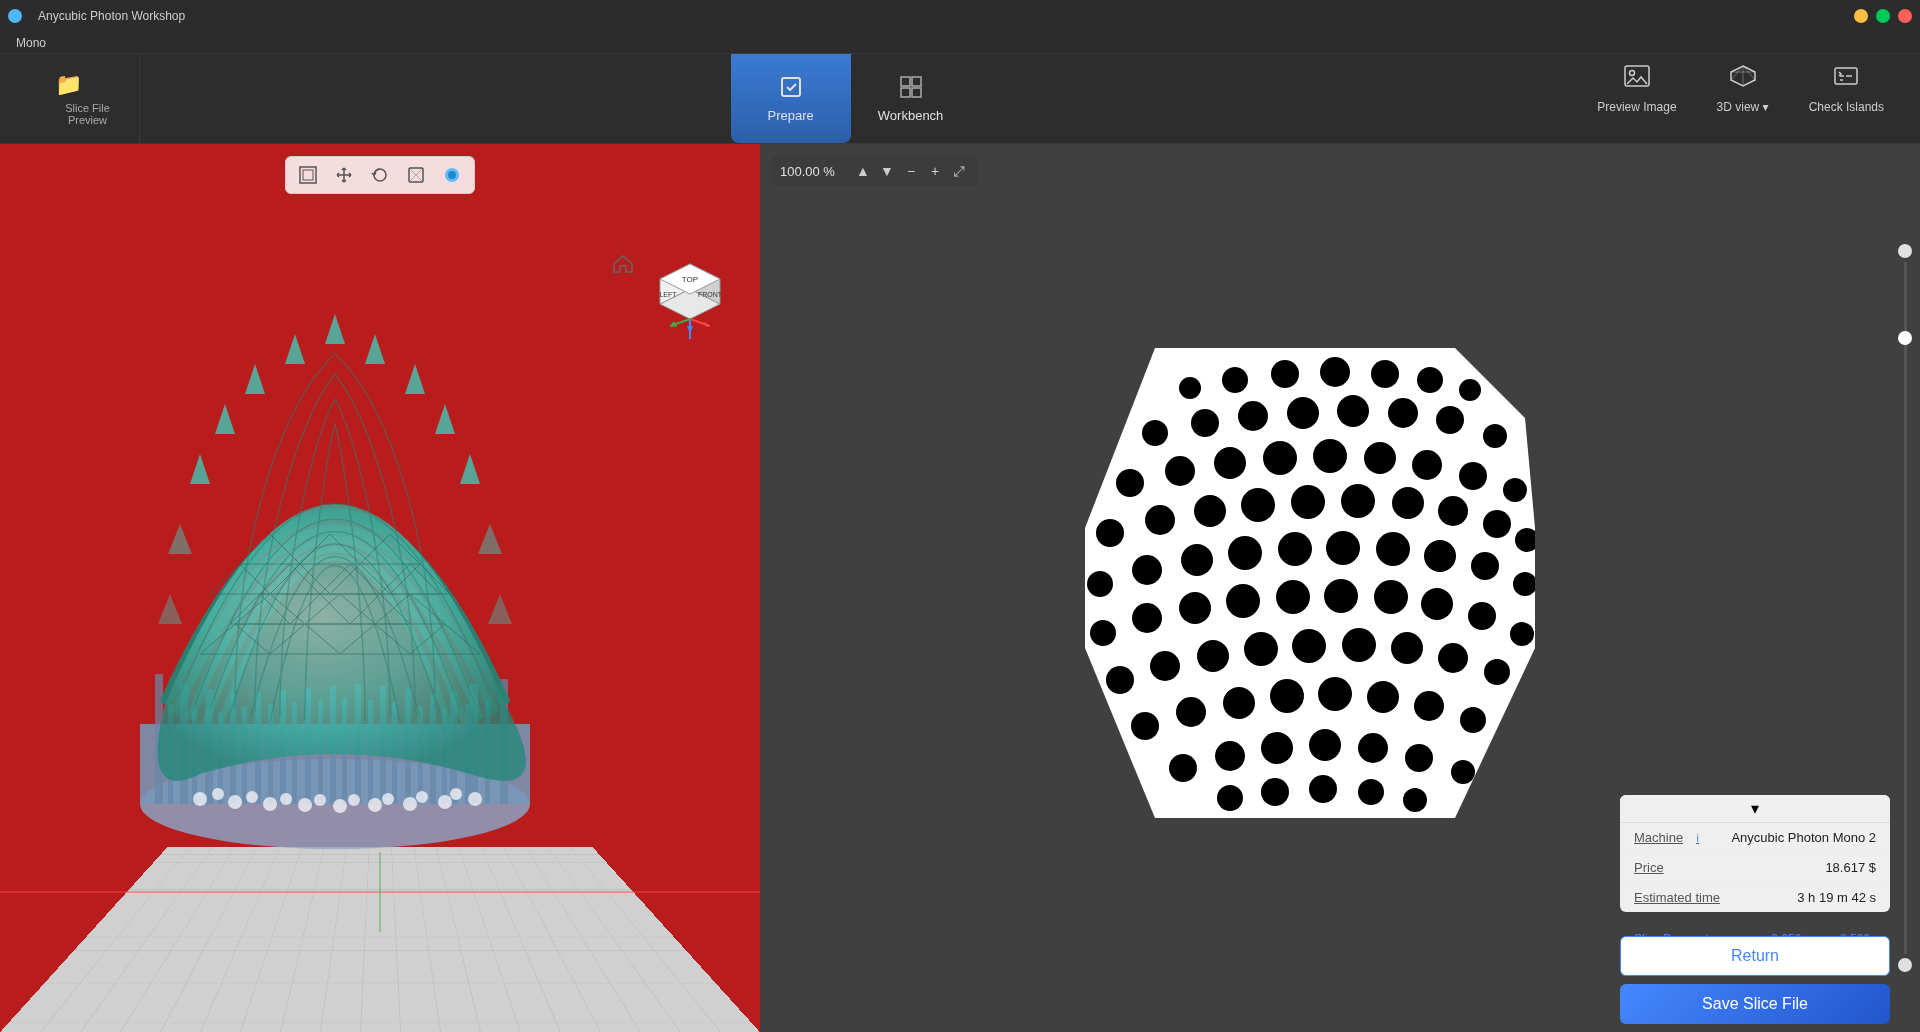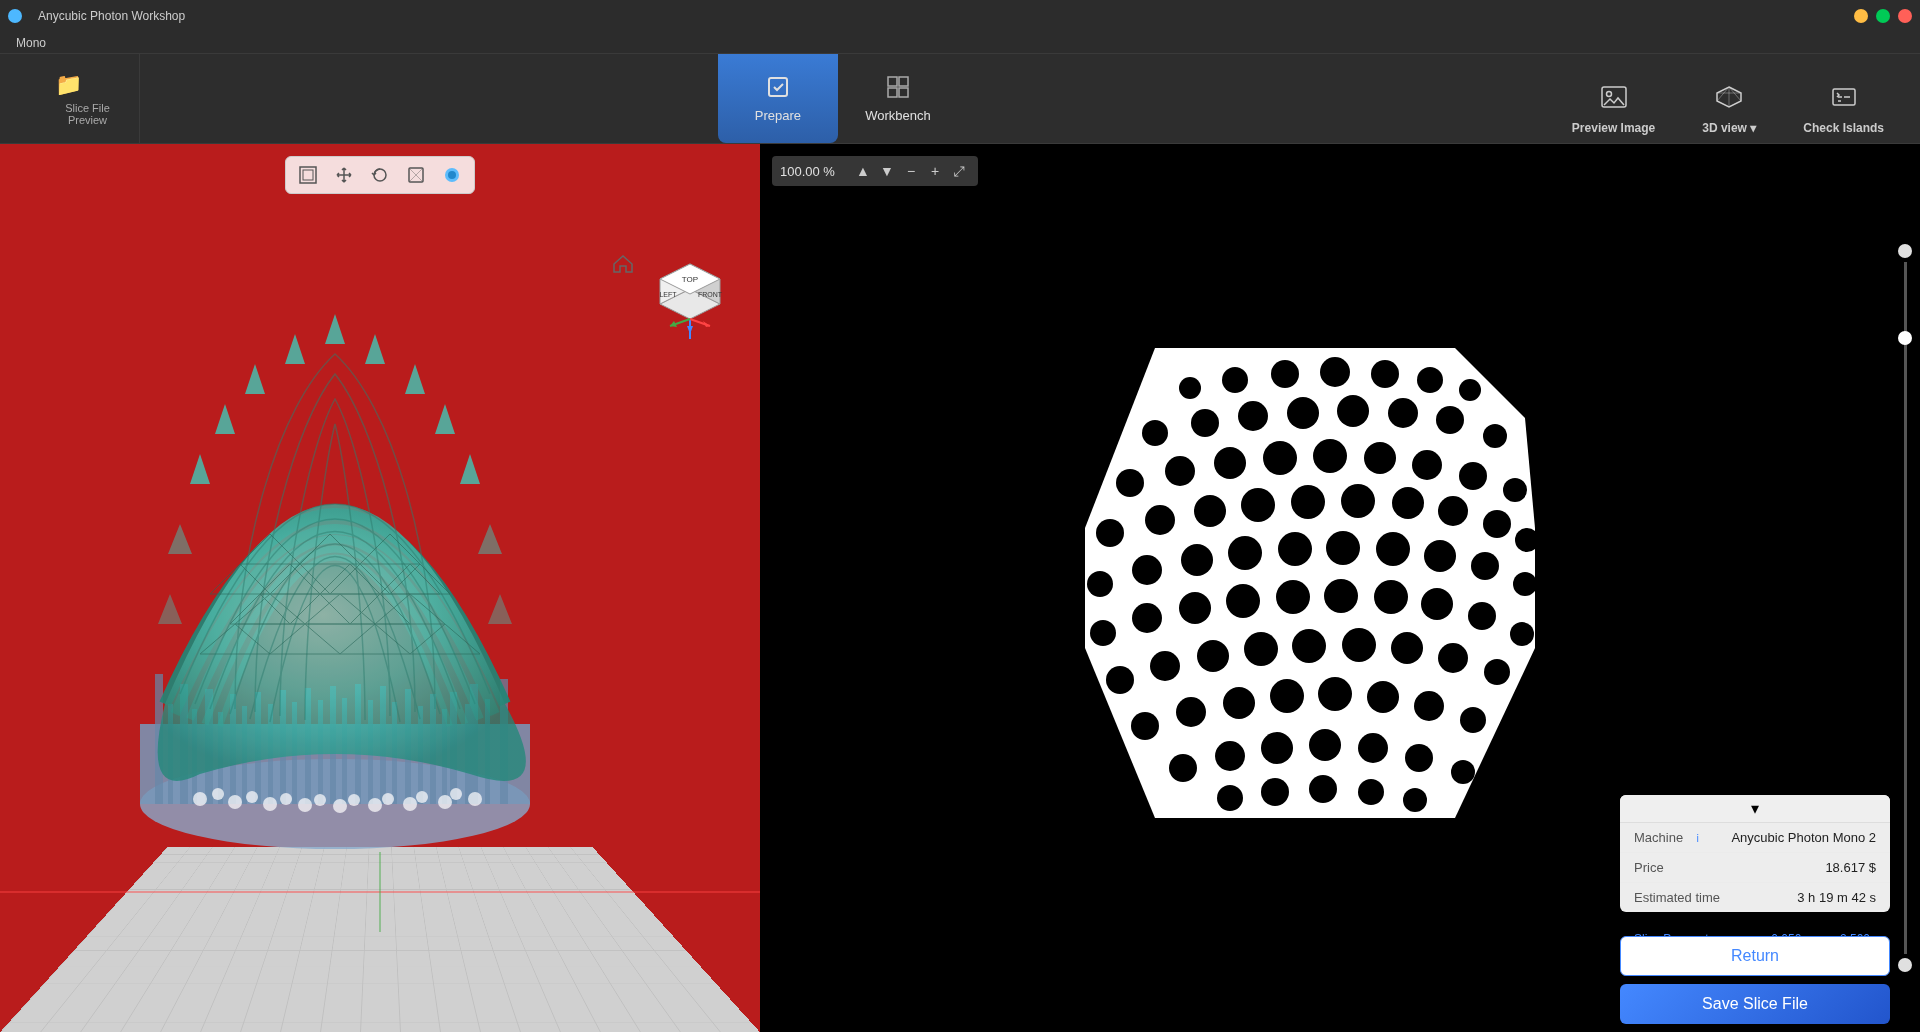--- a/index.html
+++ b/index.html
@@ -124,24 +124,23 @@
     }
     .nav-tab .tab-label {
       font-size: 13px;
       color: #e0e0e0;
       font-weight: 500;
     }
 
     
     #rightnav {
       display: flex;
-      align-items: flex-end;
-      gap: 7px;
+      align-items: flex-start;
+      gap: 0;
       padding: 0 16px;
-      font-weight: bold;
     }
     .rnav-item {
       display: flex;
       flex-direction: column;
       align-items: center;
       justify-content: center;
       padding: 8px 20px;
       cursor: pointer;
       gap: 4px;
     }
@@ -231,21 +230,21 @@
       position: absolute;
       left: 80px;
       top: 100px;
       width: 510px;
       height: 650px;
     }
 
     
     #right-panel {
       flex: 1;
-      background: #000000;
+      background: #404040;
       position: relative;
       overflow: hidden;
     }
 
     
     #slice-preview {
       position: absolute;
       top: 50%;
       left: 47%;
       transform: translate(-50%, -50%);
@@ -336,20 +335,21 @@
       justify-content: space-between;
       padding: 7px 14px;
       border-bottom: 1px solid #ebebeb;
       font-size: 13px;
     }
     #info-panel .info-label {
       color: #555;
       display: flex;
       align-items: flex-start;
       gap: 13px;
+      text-decoration: underline;
     }
     #info-panel .info-value {
       color: #222;
       font-weight: 500;
     }
     #info-panel .info-row:last-child { border-bottom: none; }
 
     
     #slice-param {
       position: absolute;

